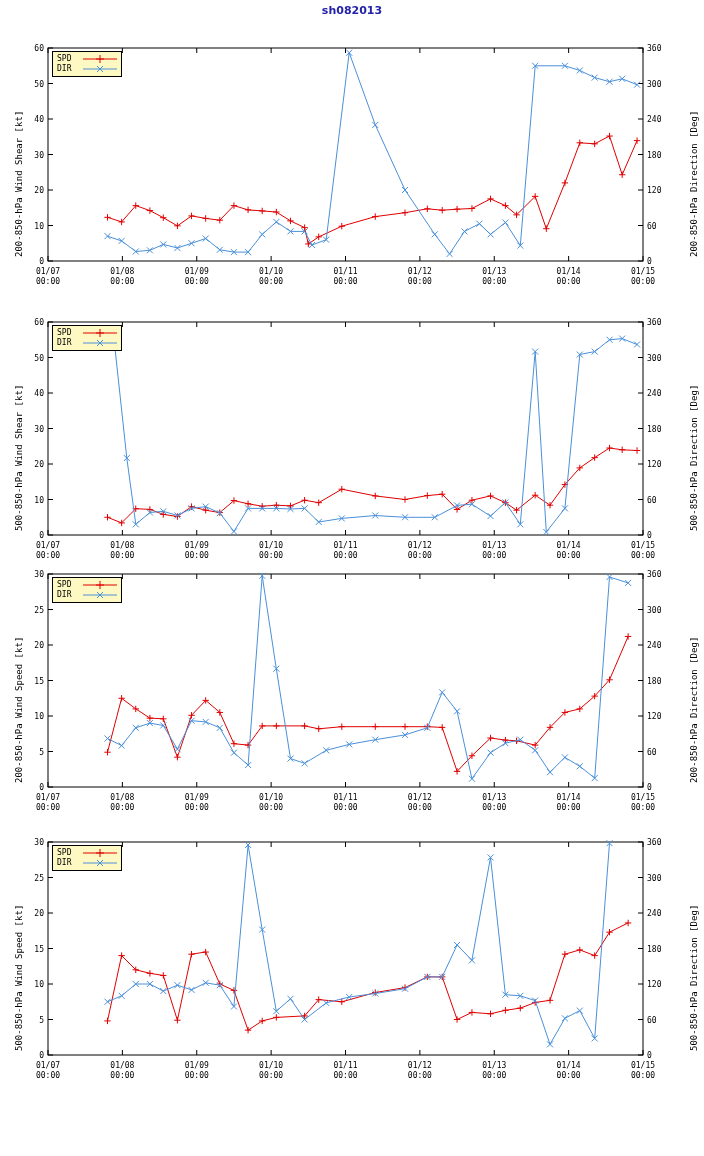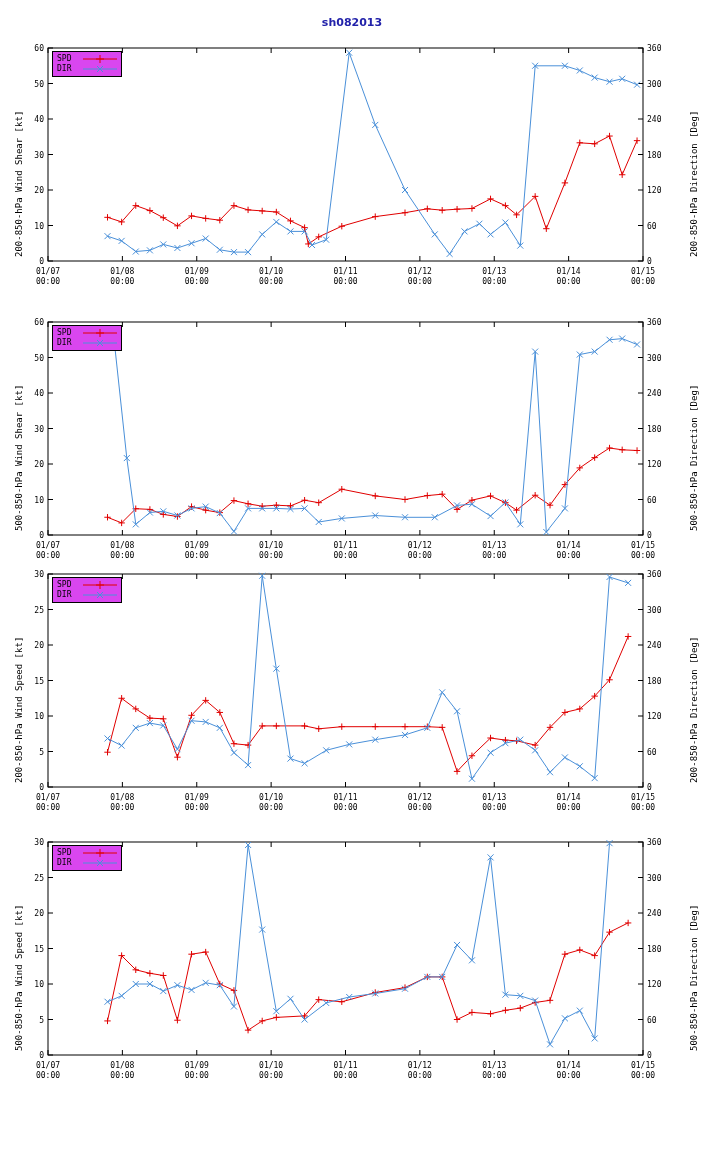--- a/index.html
+++ b/index.html
@@ -4,36 +4,36 @@
 <style>
   html,body{margin:0;padding:0;}
   body{
     width:704px;height:1156px;background:#ffffff;
     font-family:"DejaVu Sans Mono", monospace;
     color:#000;
     position:relative;
     overflow:hidden;
   }
   #title{
-    position:absolute;top:16px;left:0;width:704px;text-align:center;
+    position:absolute;top:4px;left:0;width:704px;text-align:center;
     font-family:"DejaVu Sans", sans-serif;
     font-size:11px;font-weight:bold;color:#2222aa;
   }
   .panel{position:absolute;left:0;width:704px;}
   svg{display:block;}
   .ylabel{
     position:absolute;
     font-size:9px;
     font-family:"DejaVu Sans Mono", monospace;
     transform-origin:0 0;
     white-space:nowrap;
   }
   .ylabel.left{transform:rotate(-90deg);}
   .ylabel.right{transform:rotate(-90deg);}
-  .legend{position:absolute;border:1px solid #000;background:#d946ef;padding:2px 4px;}
+  .legend{position:absolute;border:1px solid #000;background:#fef9c3;padding:2px 4px;}
   .legend div{display:flex;align-items:center;font-size:8px;line-height:10px;height:10px;}
   .legend .lbl{width:24px;}
   .legend svg{margin-left:2px;}
 </style>
 </head>
 <body>
 
 <div id="title">sh082013</div>
 
 <div id="charts">

